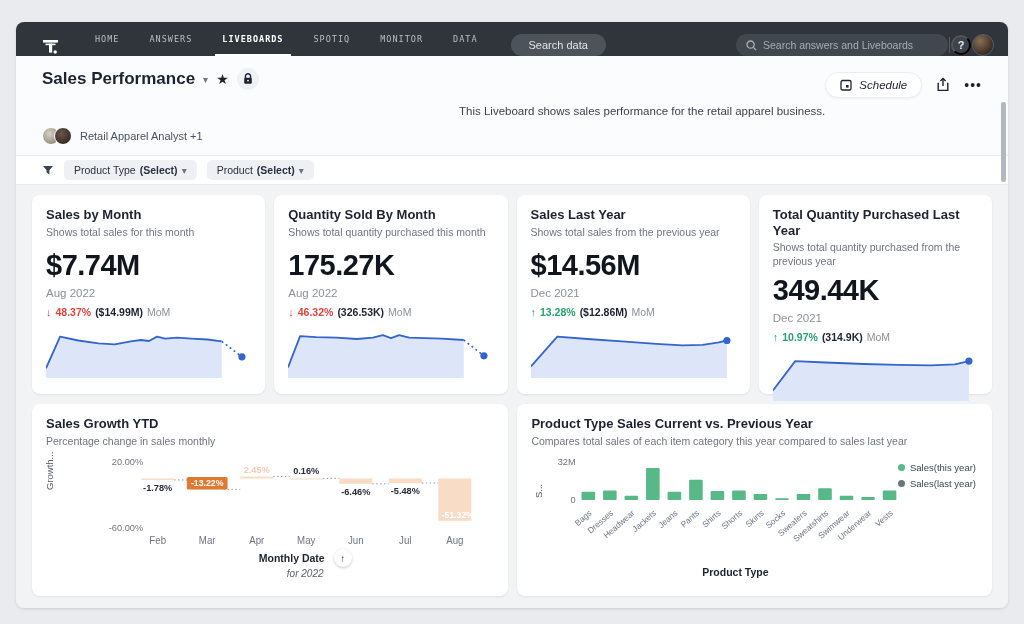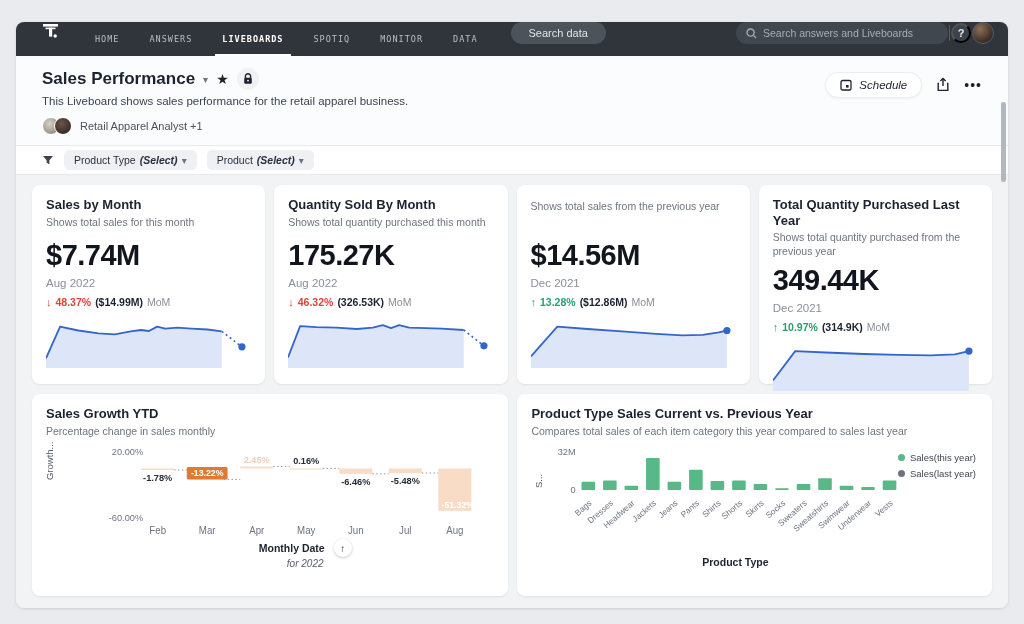--- a/index.html
+++ b/index.html
@@ -4,21 +4,21 @@
 <style>
   * { margin:0; padding:0; box-sizing:border-box; }
   html,body { width:1024px; height:624px; overflow:hidden; }
   body { background:#e9ebee; font-family:"Liberation Sans", sans-serif; color:#1f2430; position:relative; }
 
   .window { position:absolute; left:16px; top:22px; width:992px; height:586px;
             border-radius:8px; background:#f2f3f5; box-shadow:0 1px 3px rgba(0,0,0,.12);
             display:flex; flex-direction:column; overflow:hidden; }
 
   
-  .nav { height:34px; background:#30353c; display:flex; align-items:flex-start; padding:0 14px; flex:0 0 34px; }
+  .nav { height:34px; background:#30353c; display:flex; align-items:flex-end; padding:0 14px; flex:0 0 34px; }
   .logo { width:26px; height:18px; margin:0 12px 0 12px; display:flex; align-items:center; }
   .nav-items { display:flex; align-items:stretch; height:100%; }
   .nav-item { font-family:"DejaVu Sans Mono", monospace; font-size:8.5px; letter-spacing:1px;
               color:#b9bec6; display:flex; align-items:center; padding:0 15px; cursor:pointer; position:relative; }
   .nav-item.active { color:#ffffff; font-weight:bold; }
   .nav-item.active::after { content:""; position:absolute; left:8px; right:8px; bottom:0; height:2px; background:#fff; }
   .search-data-btn { background:#4c535b; color:#e2e4e7; font-size:11px; border:none; border-radius:999px;
                      padding:5px 18px; margin-left:18px; cursor:pointer; }
   .nav-right { margin-left:auto; display:flex; align-items:center; gap:1px; }
   .nav-search { width:212px; height:22px; background:#41474f; border-radius:11px; display:flex; align-items:center;
@@ -32,40 +32,40 @@
                 background:radial-gradient(circle at 35% 30%, #8a6f57, #3a2d24 70%); border:1px solid #565c64; }
 
   
   .lb-header { background:#fbfcfd; padding:12px 26px 10px; display:flex; }
   .lb-header-left { flex:1; }
   .title-row { display:flex; align-items:center; gap:8px; }
   .lb-title { font-size:17px; font-weight:bold; color:#1c2230; }
   .caret { font-size:10px; color:#6e7480; }
   .star-icon { font-size:14px; color:#1c2230; cursor:pointer; }
   .lock-chip { width:22px; height:22px; border-radius:50%; background:#f0f1f4; display:flex; align-items:center; justify-content:center; }
-  .lb-desc { font-size:11.5px; color:#3c4250; margin-top:5px; }
+  .lb-desc { font-size:11.5px; color:#3c4250; margin-top:15px;text-align:right; }
   .authors-row { display:flex; align-items:center; margin-top:10px; gap:8px; }
   .avatars { display:flex; }
   .avatar { width:18px; height:18px; border-radius:50%; border:1.5px solid #fff; }
   .avatar.a1 { background:radial-gradient(circle at 40% 35%, #d8d2c6, #7e786d); }
   .avatar.a2 { background:radial-gradient(circle at 40% 35%, #6b564a, #241c17); margin-left:-6px; }
   .authors-label { font-size:11px; color:#4a505c; }
   .lb-header-right { display:flex; align-items:flex-start; gap:14px; padding-top:4px; }
   .schedule-btn { display:flex; align-items:center; gap:7px; background:#fff; border:1px solid #eceef1;
                   box-shadow:0 1px 2px rgba(0,0,0,.05); border-radius:16px; padding:6px 14px; font-size:11.5px;
                   color:#1c2230; cursor:pointer;font-style:italic; }
   .icon-btn { background:none; border:none; cursor:pointer; display:flex; align-items:center; margin-top:5px; }
   .more-icon { font-size:14px; color:#1c2230; letter-spacing:1px; }
 
   
   .filter-bar { background:#ffffff; border-top:1px solid #e7e9ec; border-bottom:1px solid #e7e9ec;
                 height:30px; display:flex; align-items:center; padding:0 26px; gap:10px; }
   .filter-pill { background:#eef0f3; border-radius:5px; padding:4px 10px; font-size:10.5px; color:#2a3040;
                  display:flex; align-items:center; gap:4px; cursor:pointer; }
-  .filter-pill b { font-weight:bold;font-style:italic; }
+  .filter-pill b { font-weight:bold; }
 
   
   .content { flex:1; padding:10px 16px 12px; display:flex; flex-direction:column; gap:10px; background:#f2f3f5; overflow:hidden; }
   .card { background:#fff; border-radius:8px; box-shadow:0 1px 2px rgba(22,28,40,.08); padding:12px 14px; position:relative; }
   .kpi-row { display:flex; gap:9px; height:199px; }
   .kpi-card { flex:1; display:flex; flex-direction:column; }
   .card-title { font-size:13px; font-weight:bold; color:#1c2230; line-height:1.2; }
   .card-sub { font-size:10.5px; color:#6e7480; margin-top:3px; line-height:1.3; }
   .kpi-value { font-size:29px; font-weight:bold; color:#11151d; letter-spacing:-0.5px; margin-top:auto; }
   .kpi-date { font-size:11.5px; color:#8a8f99; margin-top:5px; }
@@ -236,20 +236,21 @@
         </div>
         <div class="spark-wrap"><svg width="202" height="54">
               <path d="M0.0,43.4L12.1,12.2L28.3,13.1L48.5,13.6L68.7,15.0L84.8,13.6L94.9,11.2L103.0,14.1L111.1,11.2L121.2,13.6L137.4,14.1L153.5,14.6L175.7,16.0L175.7,54L0.0,54Z" fill="#dde6f8"></path>
               <path d="M0.0,43.4L12.1,12.2L28.3,13.1L48.5,13.6L68.7,15.0L84.8,13.6L94.9,11.2L103.0,14.1L111.1,11.2L121.2,13.6L137.4,14.1L153.5,14.6L175.7,16.0" fill="none" stroke="#3465cd" stroke-width="1.8" stroke-linejoin="round"></path>
               <path d="M175.74,16L195.94,31.84" fill="none" stroke="#3465cd" stroke-width="1.6" stroke-dasharray="2,3"></path>
               <circle cx="195.94" cy="31.84" r="3.6" fill="#3465cd"></circle>
             </svg></div>
       </div>
 
       <div class="card kpi-card">
+        <div class="card-title">Sales Last Year</div>
         <div class="card-sub">Shows total sales from the previous year</div>
         <div class="kpi-value">$14.56M</div>
         <div class="kpi-date">Dec 2021</div>
         <div class="kpi-change up">
           <span class="kpi-arrow">↑</span>
           <span class="kpi-pct">13.28%</span>
           <span class="kpi-delta">($12.86M)</span>
           <span class="kpi-period">MoM</span>
         </div>
         <div class="spark-wrap"><svg width="202" height="54">

